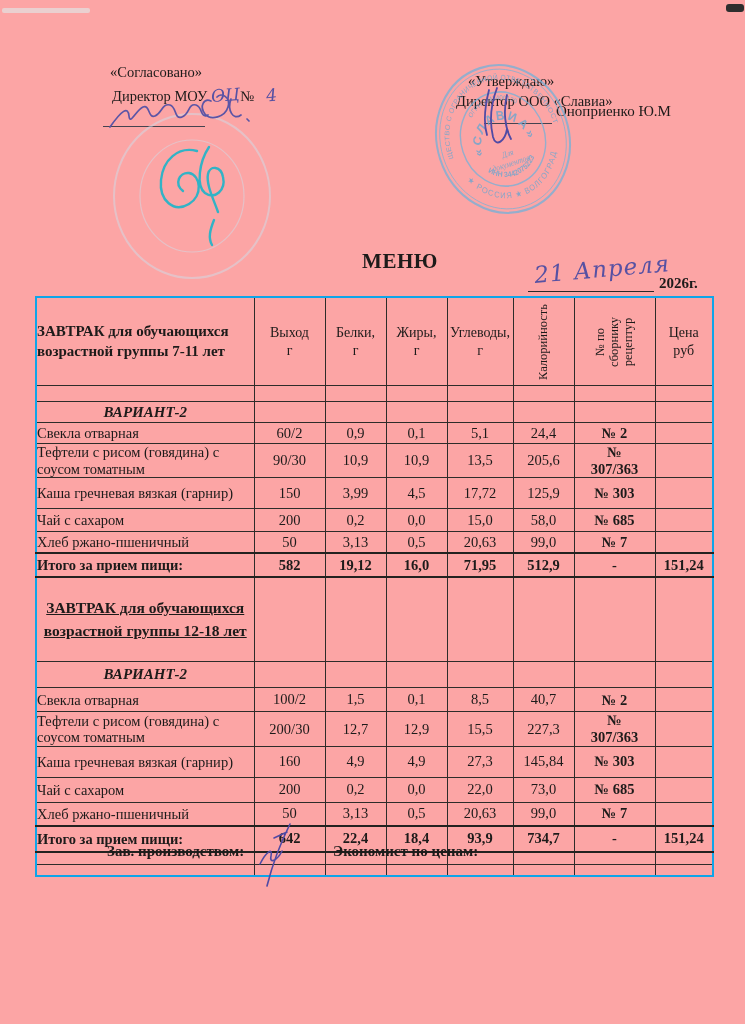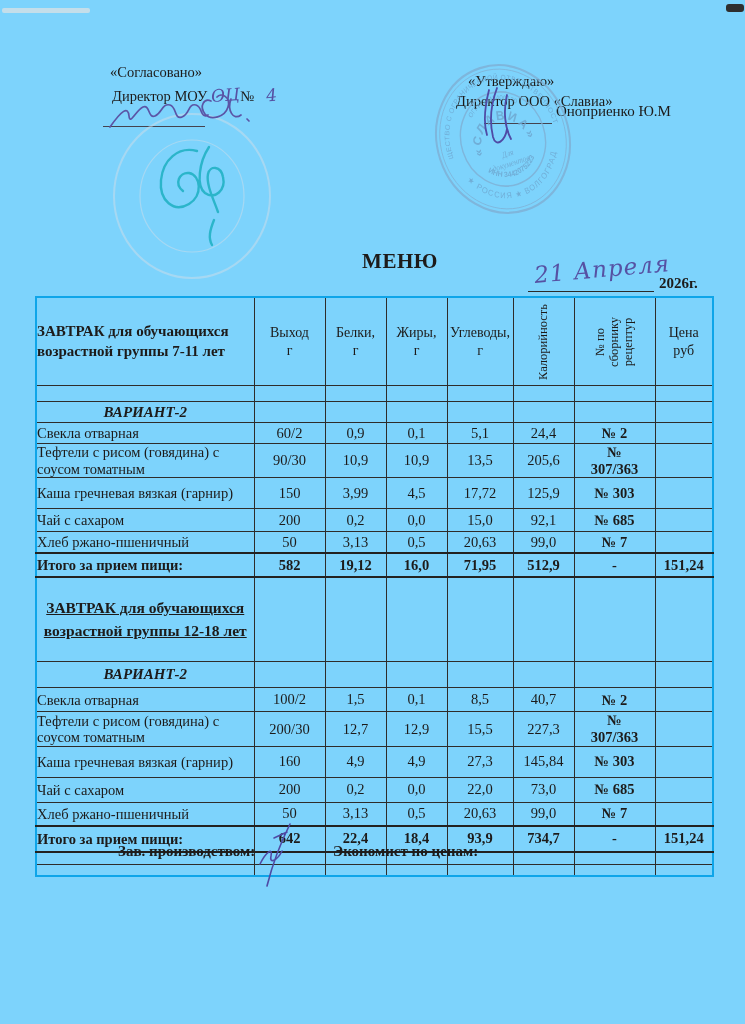--- a/index.html
+++ b/index.html
@@ -1,16 +1,16 @@
 <!DOCTYPE html>
 <html><head>
 <meta charset="utf-8">
 <style>
   html,body{margin:0;padding:0;background:#e9e9e9;}
-  .page{position:relative;width:745px;height:1024px;margin:0 auto;background:#7dd3fc;
+  .page{position:relative;width:745px;height:1024px;margin:0 auto;background:#fca5a5;
         font-family:"Liberation Serif",serif;color:#1d1b1a;overflow:hidden;}
   .abs{position:absolute;}
   
   .corner-mark{position:absolute;left:726px;top:4px;width:18px;height:8px;background:#2e2e2e;border-radius:3px;}
   .edge-smudge{position:absolute;left:2px;top:8px;width:88px;height:5px;background:#e3e3e3;opacity:.7;border-radius:2px;}
   
   .quote{font-size:14.5px;}
   .role{font-size:14.5px;}
   .hand{font-style:italic;color:#5651a3;font-family:"DejaVu Serif",serif;}
   .hand-org{font-size:17px;display:inline-block;transform:rotate(-4deg);}
@@ -188,21 +188,21 @@
         <td class="num-cell">125,9</td>
         <td class="rec-cell">№ 303</td>
         <td class="num-cell"></td>
       </tr>
       <tr class="h22">
         <td class="name-cell">Чай с сахаром</td>
         <td class="num-cell">200</td>
         <td class="num-cell">0,2</td>
         <td class="num-cell">0,0</td>
         <td class="num-cell">15,0</td>
-        <td class="num-cell">92,1</td>
+        <td class="num-cell">58,0</td>
         <td class="rec-cell">№ 685</td>
         <td class="num-cell"></td>
       </tr>
       <tr class="h20">
         <td class="name-cell">Хлеб ржано-пшеничный</td>
         <td class="num-cell">50</td>
         <td class="num-cell">3,13</td>
         <td class="num-cell">0,5</td>
         <td class="num-cell">20,63</td>
         <td class="num-cell">99,0</td>
@@ -317,21 +317,21 @@
           <td></td>
           <td></td>
           <td></td>
           <td></td>
           <td></td>
           <td></td>
         </tr>
     </tbody>
   </table>
 
-  <div class="abs footer-label" style="left:118px;top:843px;">Зав. производством:</div>
+  <div class="abs footer-label" style="left:107px;top:843px;">Зав. производством:</div>
   <div class="abs footer-label" style="left:333px;top:843px;">Экономист по ценам:</div>
 
   <svg class="overlay">
 
     <g fill="none" stroke="#cfdde9" opacity="0.5">
       <ellipse cx="192" cy="196" rx="78" ry="82" stroke-width="2"></ellipse>
       <ellipse cx="192" cy="196" rx="52" ry="56" stroke-width="1.2"></ellipse>
     </g>
 
     <path d="M 110,127 C 122,110 128,106 129,116 C 130,126 136,110 143,107 C 150,104 148,119 155,116 C 162,113 162,103 170,105 C 177,107 174,120 182,117 C 190,114 188,103 196,105 C 203,107 200,119 208,115 M 211,101 C 204,98 199,106 205,114 C 211,121 225,117 228,107 C 231,97 221,92 217,97 M 231,99 C 227,110 233,121 241,115 M 247,119 L 249,121" fill="none" stroke="#5b55a6" stroke-width="1.7" stroke-linecap="round"></path>

